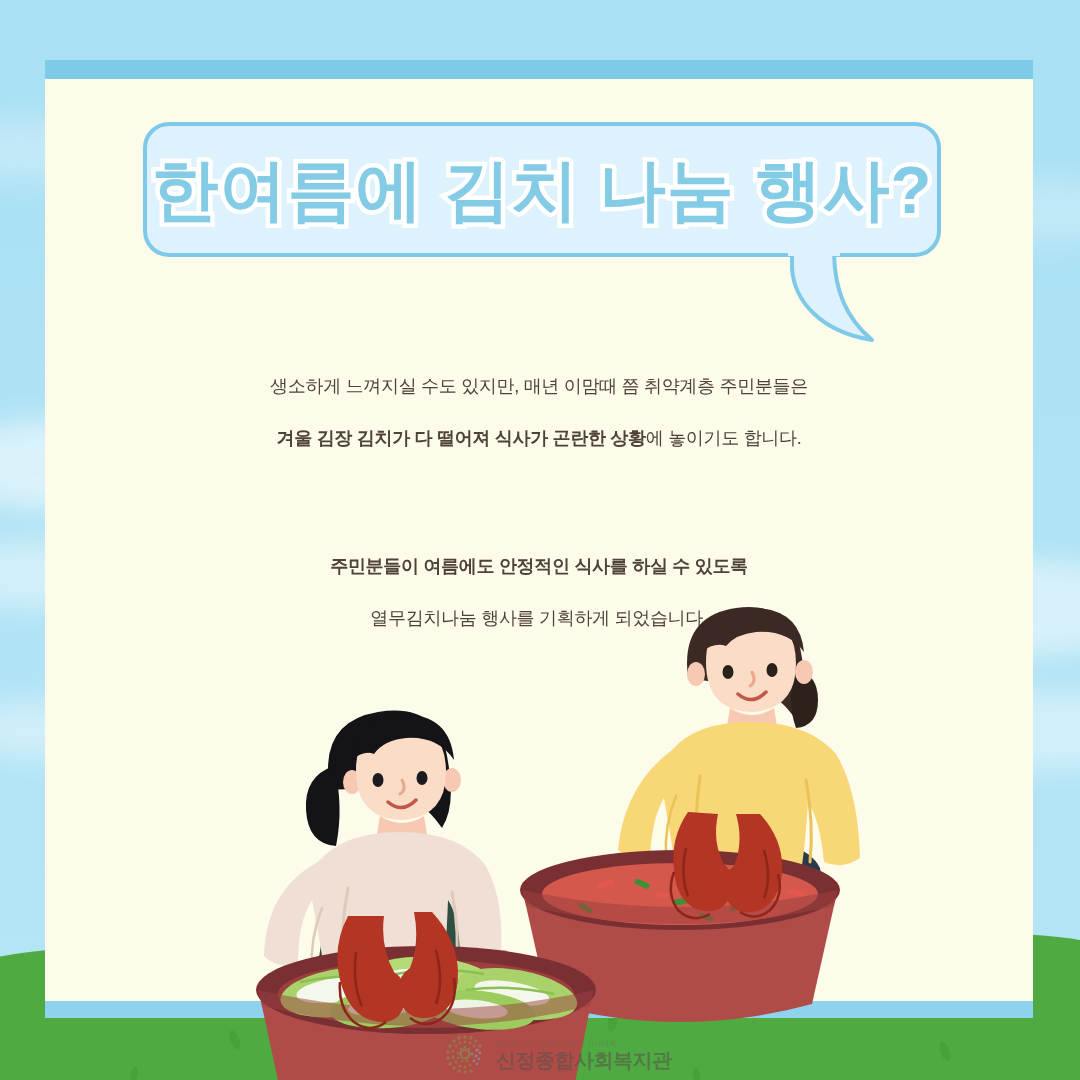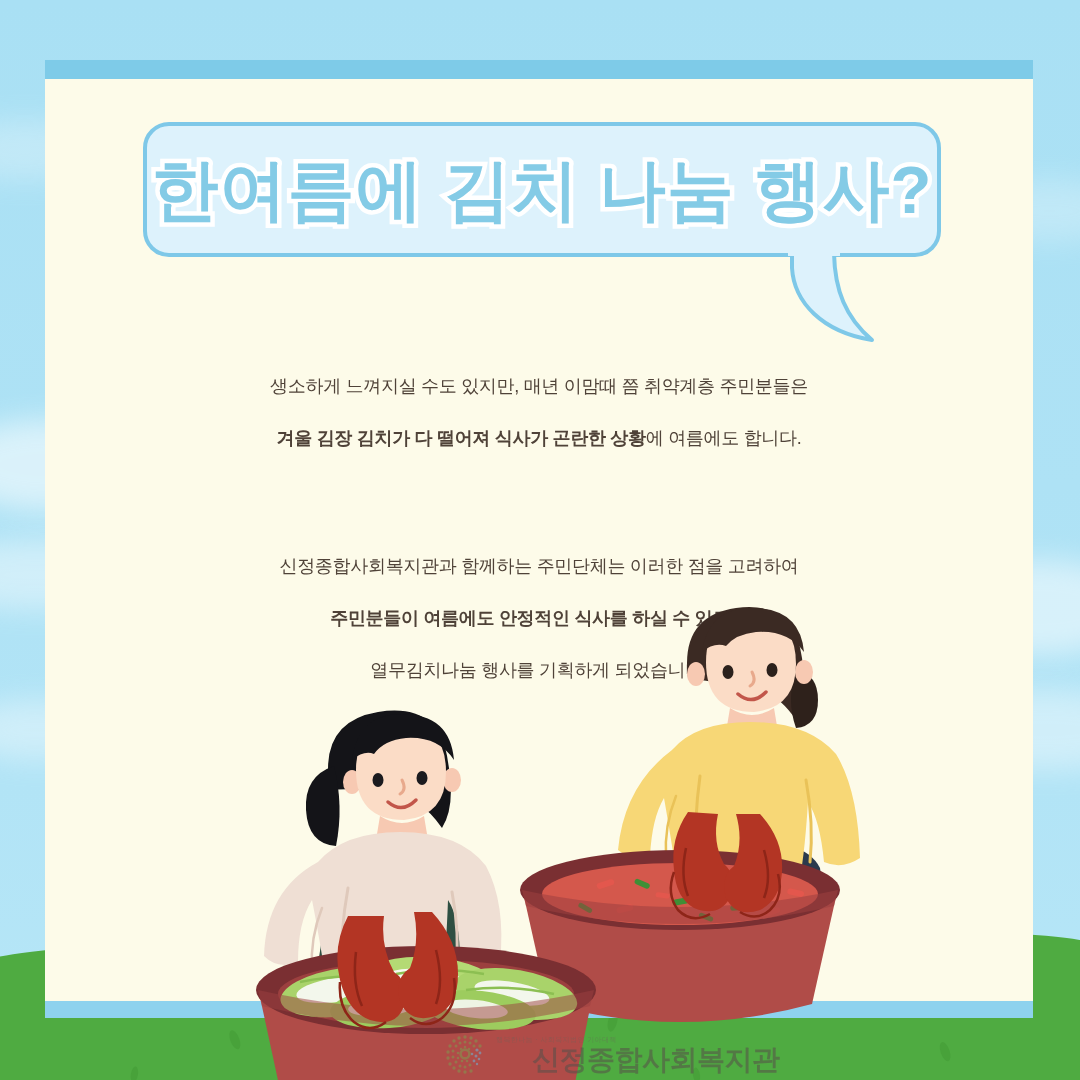--- a/index.html
+++ b/index.html
@@ -162,27 +162,26 @@
   .wm-texts { display: flex; flex-direction: column; justify-content: center; }
   .wm-tagline {
     font-size: 7px;
     color: #6b6358;
     letter-spacing: .4px;
     opacity: .75;
     white-space: nowrap;
     margin-bottom: 1px;
   }
   .wm-name {
-    font-size: 28px;
+    font-size: 20px;
     font-weight: 700;
     color: #57504a;
     letter-spacing: -0.5px;
     white-space: nowrap;
     line-height: 1;
-    margin-left: 36px;
   }
 </style>
 </head>
 <body>
 
 <div id="poster">
 
   <div class="sky">
     <div class="cloud c1"></div>
     <div class="cloud c2"></div>
@@ -218,25 +217,24 @@
       <svg class="bubble-tail" viewBox="0 0 130 95">
         <path d="M4 0 L4 18 C6 52 34 82 84 90 C58 68 46 40 46 0 Z" fill="#ddf2fc" stroke="#7ec8e8" stroke-width="4" stroke-linejoin="round"></path>
         <rect x="0" y="-10" width="52" height="16" fill="#ddf2fc"></rect>
       </svg>
     </div>
 
     <div class="body-copy">
 
       <div class="para">
         <div class="line">생소하게 느껴지실 수도 있지만,  매년 이맘때 쯤 취약계층 주민분들은</div>
-        <div class="line strong"><span>겨울 김장 김치가 다 떨어져 식사가 곤란한 상황</span><span class="reg">에 여름에도 합니다.</span></div>
+        <div class="line strong"><span>겨울 김장 김치가 다 떨어져 식사가 곤란한 상황</span><span class="reg">에 놓이기도 합니다.</span></div>
       </div>
 
       <div class="para">
-        <div class="line">신정종합사회복지관과 함께하는 주민단체는 이러한 점을 고려하여</div>
         <div class="line strong">주민분들이 여름에도 안정적인 식사를 하실 수 있도록</div>
         <div class="line">열무김치나눔 행사를 기획하게 되었습니다.</div>
       </div>
 
     </div>
 
     <div class="card-bottombar"></div>
   </div>
 
   <div class="scene">

